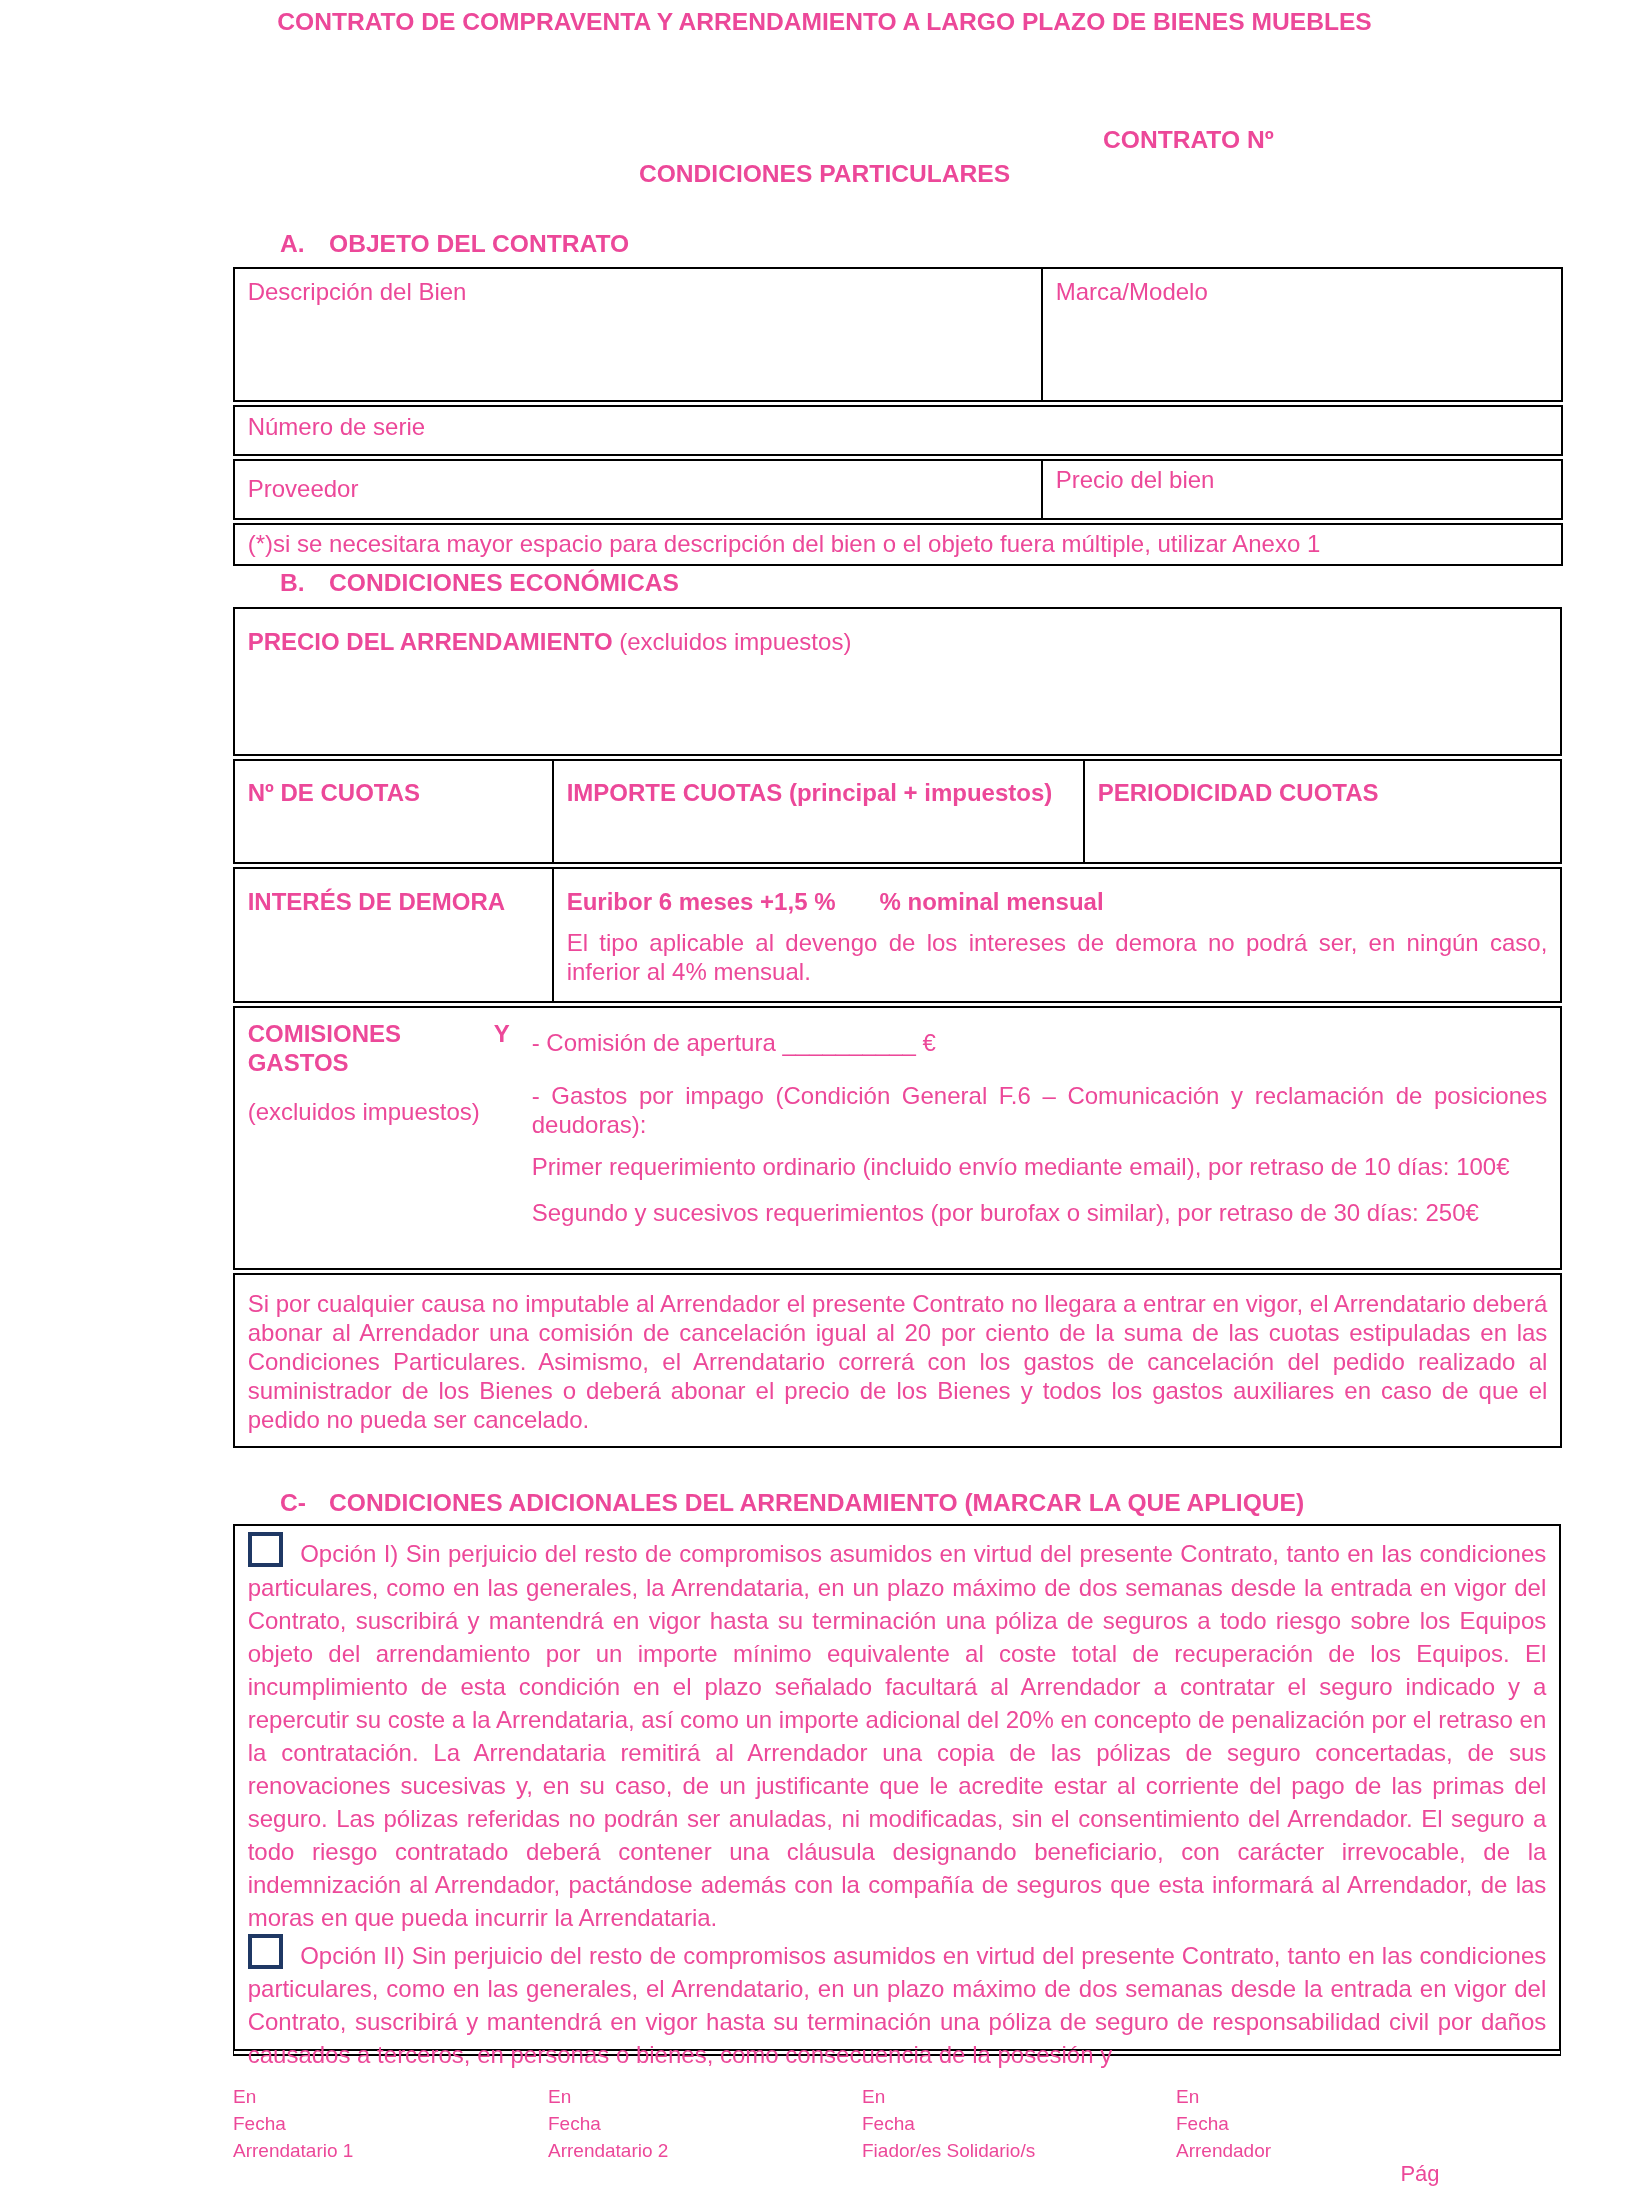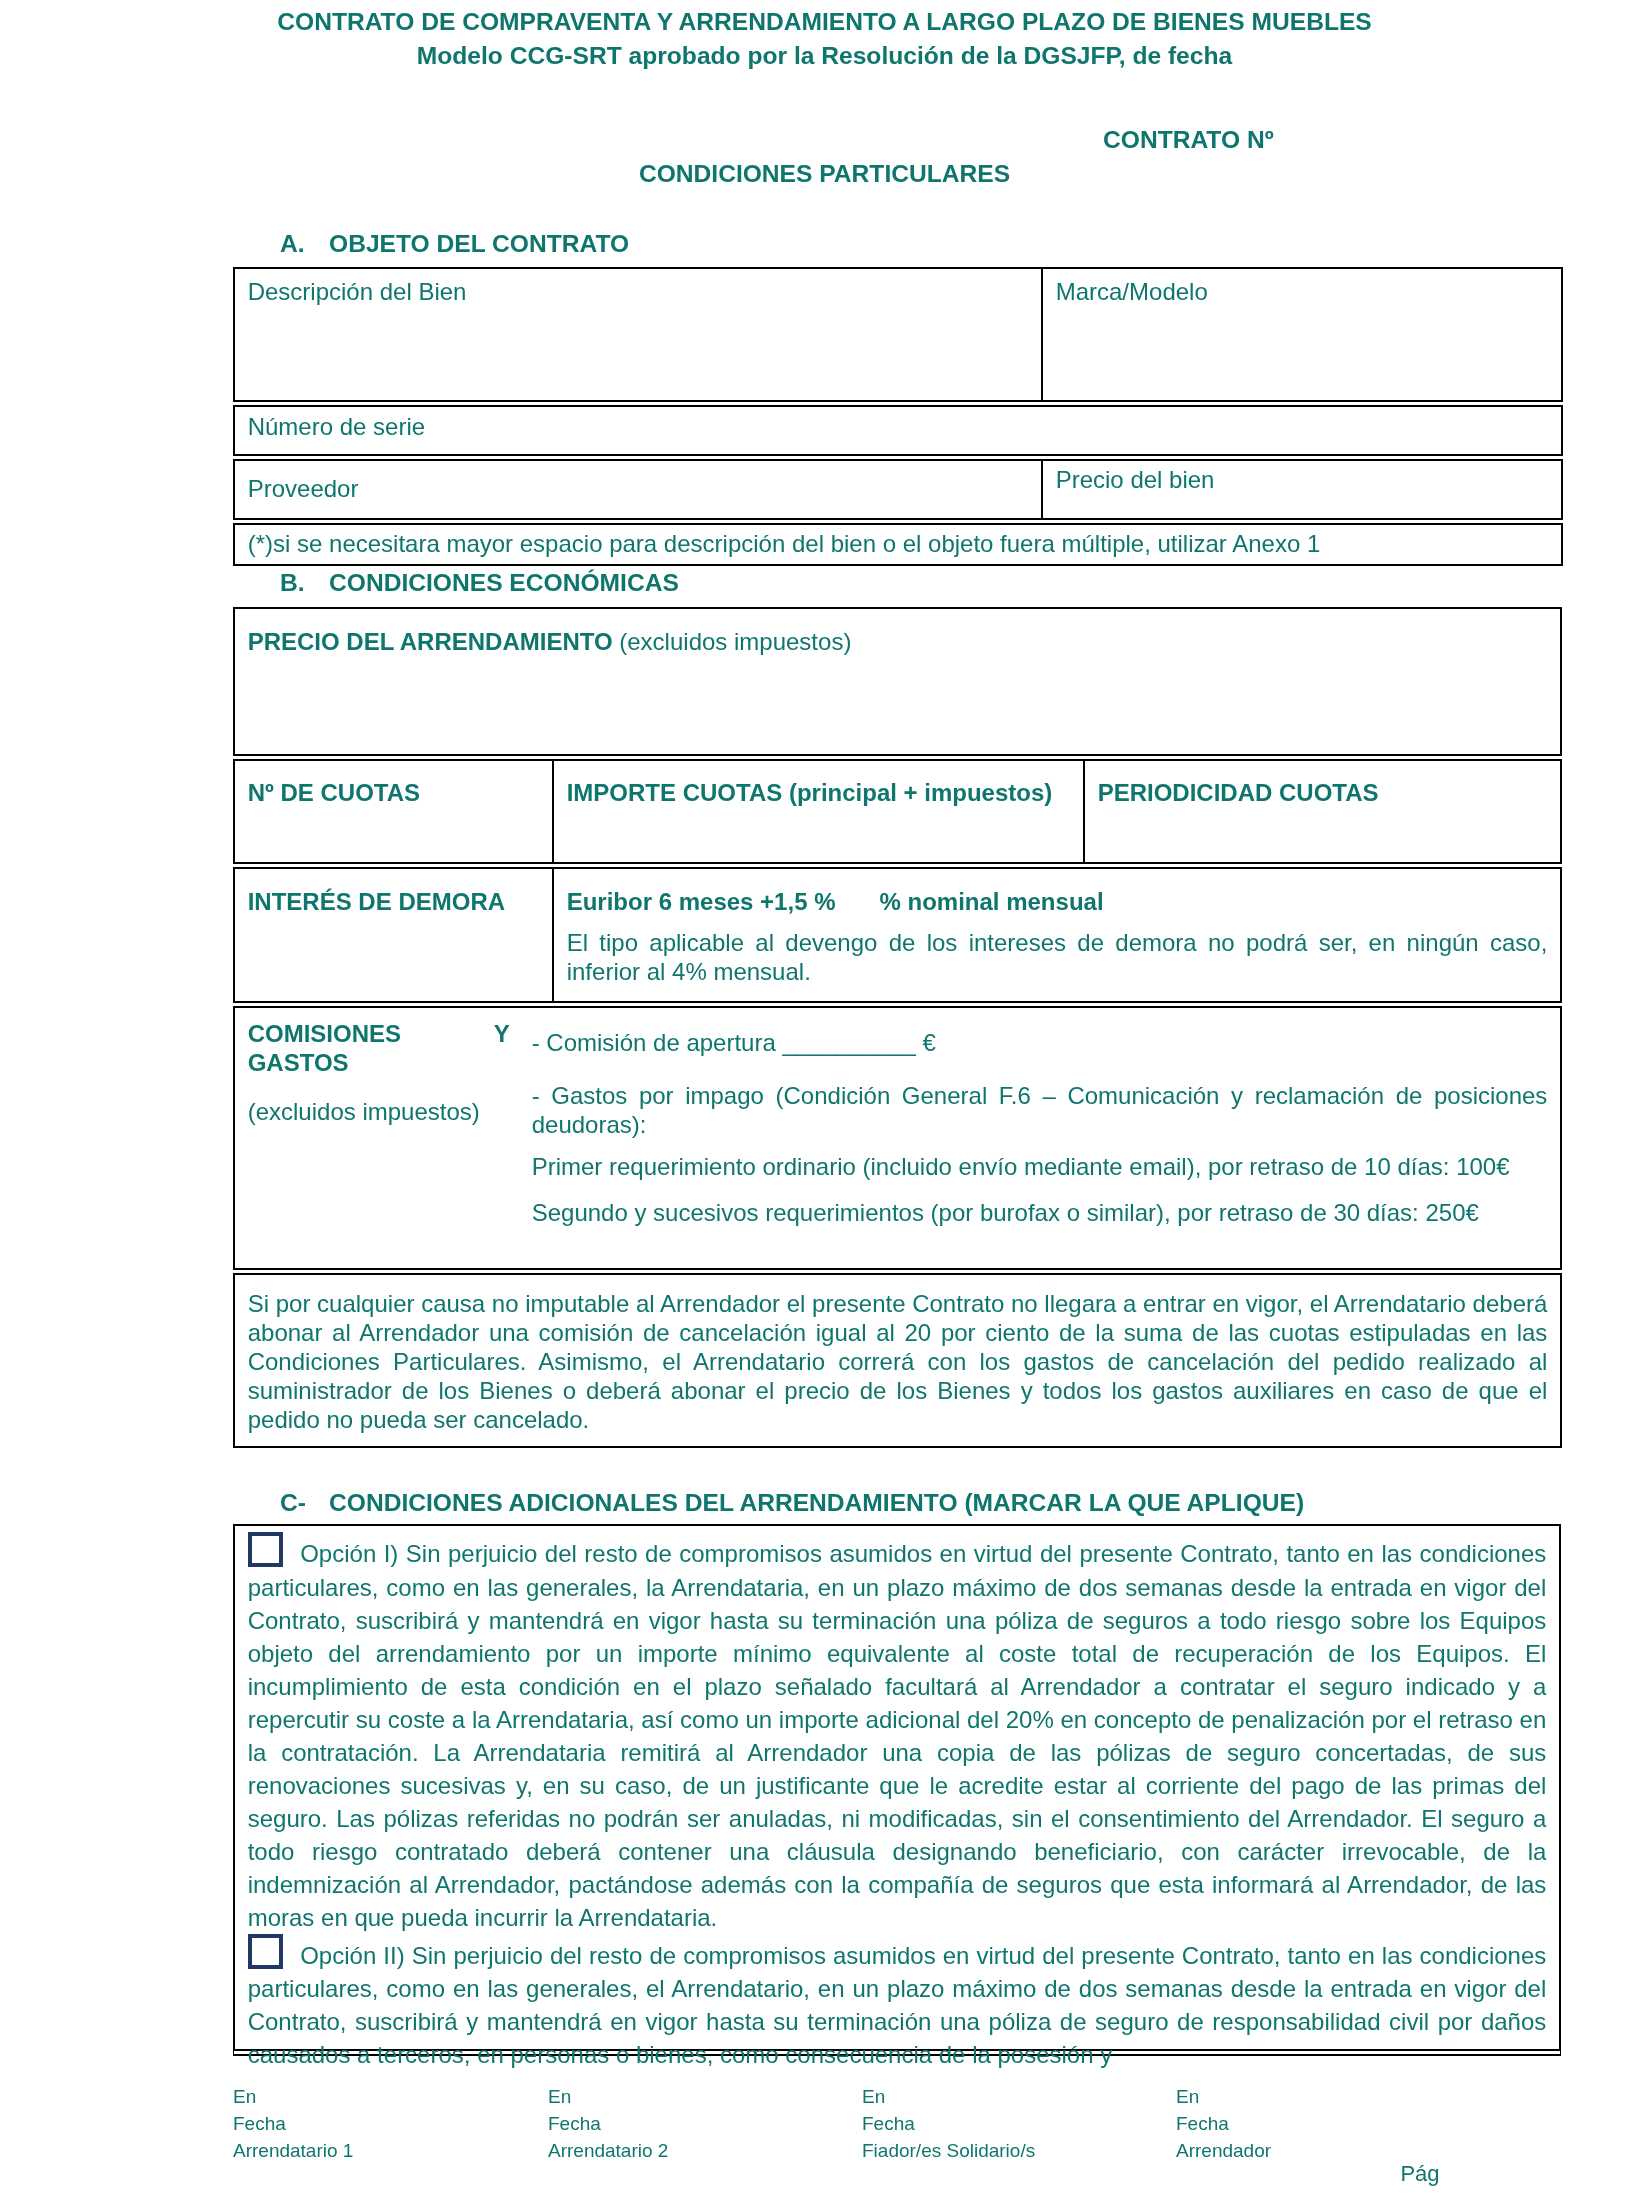--- a/index.html
+++ b/index.html
@@ -1,21 +1,21 @@
 <!DOCTYPE html>
 <html style="font-size:12.7px"><head>
 <meta charset="utf-8">
 <style>
   html,body{margin:0;padding:0;background:#888;}
   .page{
     position:relative;
     width:1649px;height:2205px;
     background:#ffffff;
     font-family:"Liberation Sans",sans-serif;
-    color:#0f766e;
+    color:#ec4899;
     overflow:hidden;
     margin:0 auto;
   }
   .abs{position:absolute;}
   .bold{font-weight:bold;}
   .center{left:0;width:100%;text-align:center;}
   .title{font-size:24.6px;font-weight:bold;line-height:32px;}
   .contract-no{left:1103px;top:126px;font-size:24.6px;font-weight:bold;}
   .subtitle{top:160px;font-size:24.6px;font-weight:bold;}
   .heading{font-size:24.6px;font-weight:bold;white-space:nowrap;}
@@ -77,21 +77,20 @@
   }
   .footer div div{white-space:nowrap;}
   .pag{position:absolute;top:2161px;left:1350px;width:219px;text-align:center;font-size:22px;padding-right:79px;box-sizing:border-box;}
 </style>
 </head>
 <body>
 
 <div class="page">
 
   <div class="abs center title" style="top:6.4px">CONTRATO DE COMPRAVENTA Y ARRENDAMIENTO A LARGO PLAZO DE BIENES MUEBLES</div>
-  <div class="abs center title" style="top:40px">Modelo CCG-SRT aprobado por la Resolución de la DGSJFP, de fecha</div>
   <div class="abs contract-no">CONTRATO Nº</div>
   <div class="abs center subtitle">CONDICIONES PARTICULARES</div>
 
   <div class="abs heading" style="top:230px;left:280px">
     <span class="hnum">A.</span><span>OBJETO DEL CONTRATO</span>
   </div>
 
   <table class="tblA">
     <colgroup>
         <col style="width:808px">

